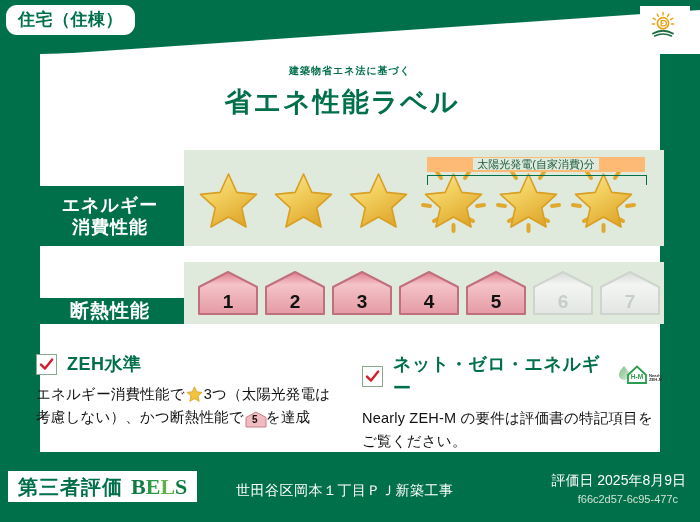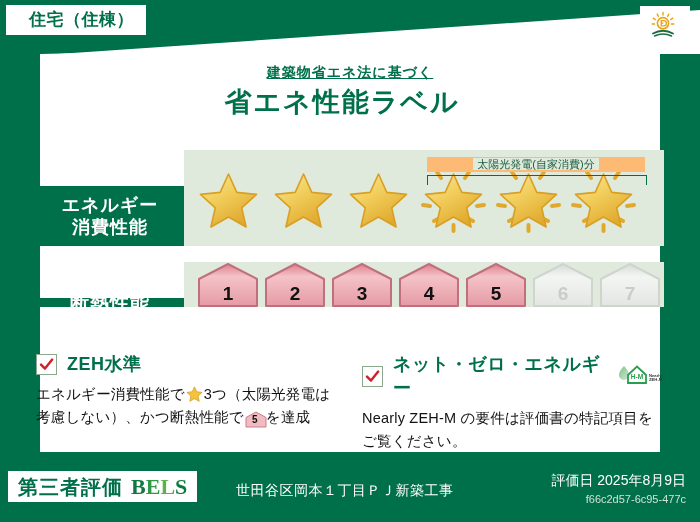--- a/index.html
+++ b/index.html
@@ -22,38 +22,39 @@
   .top-sweep2{
     position:absolute;left:40px;top:0;width:660px;height:54px;
     background:#ffffff;
     clip-path:polygon(18px 54px, 100% 10px, 100% 54px);
   }
 
   
   .chip-house{
     position:absolute;left:6px;top:5px;
     background:#ffffff;
-    padding:6px 12px 7px 23px;
+    padding:6px 12px 7px 12px;
     color:#00704a;font-weight:bold;font-size:17px;letter-spacing:.5px;
     line-height:1;
+    border-radius:11px;
   }
   
   .chip-solar{
     position:absolute;right:10px;top:6px;
     background:#ffffff;
     padding:5px 12px 5px 8px;
     display:flex;align-items:center;gap:7px;
     color:#00704a;font-weight:bold;font-size:15px;line-height:1;
   }
   .sun-ico{width:30px;height:26px;display:block;}
 
   
   .sub-title{
     position:absolute;left:0;right:0;top:64px;text-align:center;
-    color:#00704a;font-weight:bold;font-size:14px;letter-spacing:1px;text-decoration:underline;
+    color:#00704a;font-weight:bold;font-size:10px;letter-spacing:1px;
   }
   .main-title{
     position:absolute;left:0;right:16px;top:84px;text-align:center;
     color:#00704a;font-weight:bold;font-size:27px;letter-spacing:2px;
   }
 
   
   .row{
     position:absolute;left:36px;width:628px;display:flex;align-items:stretch;
   }
@@ -87,21 +88,21 @@
     border-top:1.5px solid #00704a;
   }
   .solar-bracket .bk-txt{
     position:absolute;left:0;right:0;top:-1px;text-align:center;
     font-size:11px;color:#1a5c3e;background:#fdba74;
     display:inline-block;
   }
   .solar-bracket .bk-txt span{background:#dfeadd;padding:0 4px;}
 
   
-  #row-insul{top:262px;height:45px;}
+  #row-insul{top:262px;height:62px;}
   #row-insul .row-label{width:148px;font-size:19px;}
   .houses{
     position:absolute;left:0;top:0;right:0;bottom:0;
     display:flex;align-items:center;gap:3px;padding-left:12px;
   }
   .house{position:relative;width:64px;height:48px;}
   .house svg{width:64px;height:48px;display:block;}
   .house .num{
     position:absolute;left:0;right:0;bottom:6px;text-align:center;
     font-size:19px;font-weight:bold;line-height:1;
@@ -150,21 +151,21 @@
   .bels-en b:nth-child(2){color:#2f9a46;}
   .bels-en b:nth-child(3){color:#5fb24a;}
   .bels-en b:nth-child(4){color:#0e7a42;}
   .addr{
     position:absolute;left:236px;top:22px;color:#ffffff;font-size:14px;letter-spacing:.5px;
   }
   .date{
     position:absolute;right:14px;top:12px;color:#ffffff;font-size:14px;text-align:right;margin-left:8px;
   }
   .uid{
-    position:absolute;right:14px;top:33px;color:#cfe3d7;font-size:11px;text-align:left;
+    position:absolute;right:22px;top:33px;color:#cfe3d7;font-size:11px;text-align:left;
     font-family:"Liberation Sans","DejaVu Sans",sans-serif;
   }
 </style>
 </head>
 <body>
 
 <div id="label">
 
   <div class="top-sweep2"></div>
   <div class="white-panel"></div>

